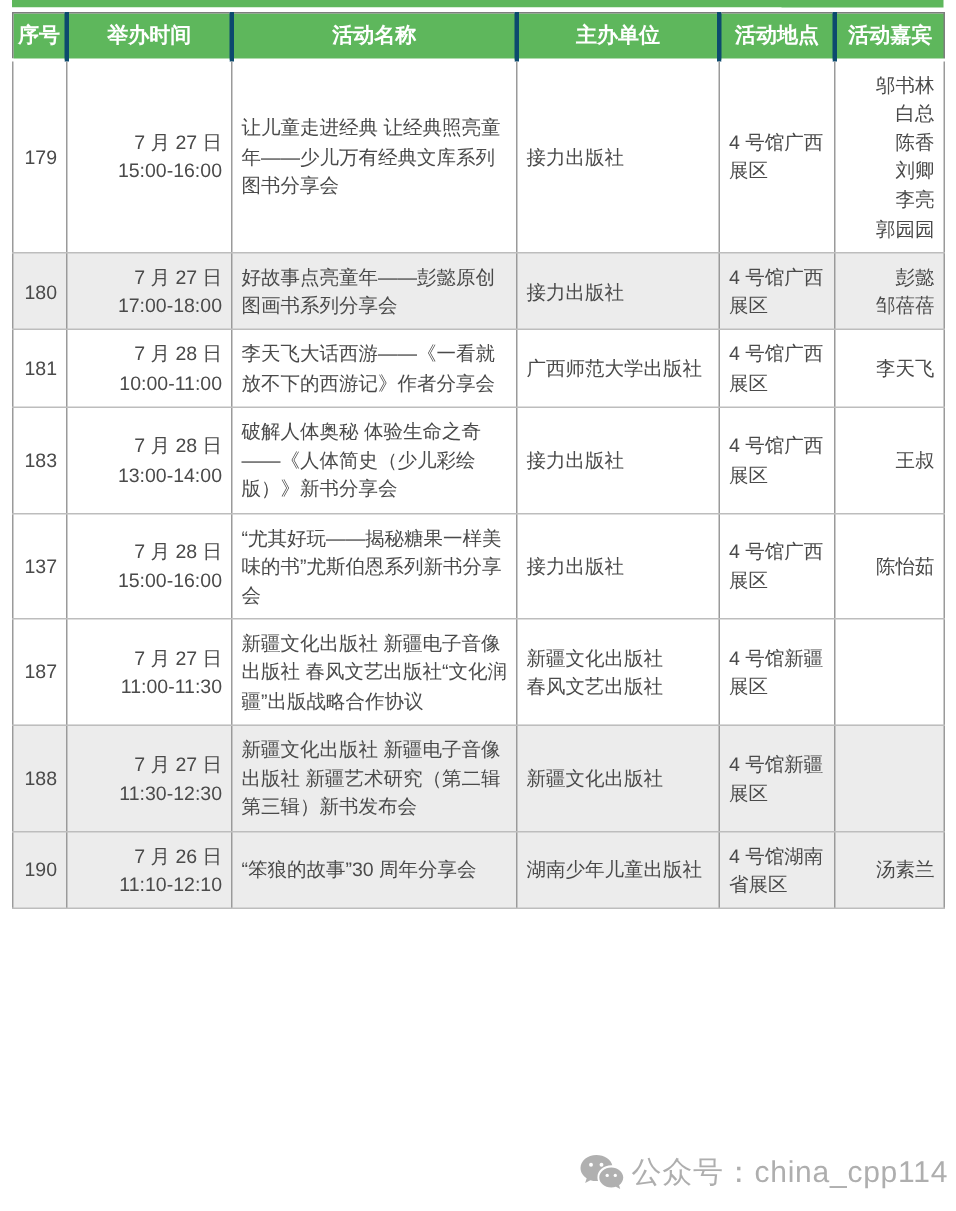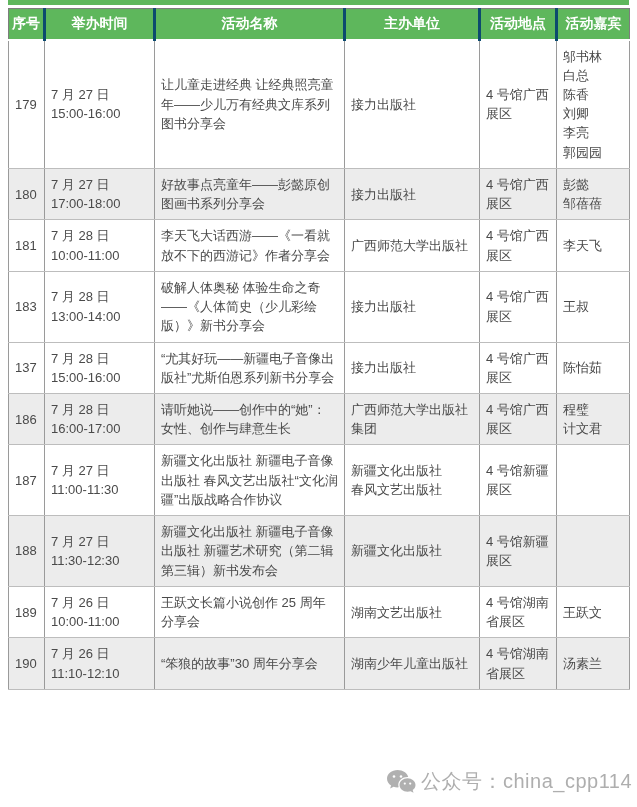--- a/index.html
+++ b/index.html
@@ -51,21 +51,21 @@
     border-bottom-color: #bdbdbd;
     font-size: 13px;
     color: #4a4a4a;
     line-height: 1.48;
     padding: 6px 6px;
     vertical-align: middle;
     background: #ffffff;
     word-break: break-all;
   }
   tbody tr.alt td { background: #ececec; }
-  td.c0, td.c1, td.c5 { text-align: left; }
+  td.c0, td.c1, td.c5 { text-align: right; }
   td.c2, td.c3, td.c4 { text-align: left; }
   td.c1, td.c3, td.c4, td.c5 { white-space: pre-line; }
 
   .watermark {
     position: absolute;
     left: 386px; top: 768px;
     display: flex; align-items: center; gap: 5px;
     color: rgba(125,125,125,0.62);
     font-size: 20px;
     letter-spacing: 0.5px;
@@ -146,36 +146,25 @@
           <td class="c2">破解人体奥秘 体验生命之奇——《人体简史（少儿彩绘版）》新书分享会</td>
           <td class="c3">接力出版社</td>
           <td class="c4">4 号馆广西
 展区</td>
           <td class="c5">王叔</td>
         </tr>
         <tr>
           <td class="c0">137</td>
           <td class="c1">7 月 28 日
 15:00-16:00</td>
-          <td class="c2">“尤其好玩——新疆电子音像出版社”尤斯伯恩系列新书分享会</td>
+          <td class="c2">“尤其好玩——揭秘糖果一样美味的书”尤斯伯恩系列新书分享会</td>
           <td class="c3">接力出版社</td>
           <td class="c4">4 号馆广西
 展区</td>
           <td class="c5">陈怡茹</td>
-        </tr>
-        <tr class="alt">
-          <td class="c0">186</td>
-          <td class="c1">7 月 28 日
-16:00-17:00</td>
-          <td class="c2">请听她说——创作中的“她”：女性、创作与肆意生长</td>
-          <td class="c3">广西师范大学出版社集团</td>
-          <td class="c4">4 号馆广西
-展区</td>
-          <td class="c5">程璧
-计文君</td>
         </tr>
         <tr>
           <td class="c0">187</td>
           <td class="c1">7 月 27 日
 11:00-11:30</td>
           <td class="c2">新疆文化出版社 新疆电子音像出版社 春风文艺出版社“文化润疆”出版战略合作协议</td>
           <td class="c3">新疆文化出版社
 春风文艺出版社</td>
           <td class="c4">4 号馆新疆
 展区</td>
@@ -183,30 +172,20 @@
         </tr>
         <tr class="alt">
           <td class="c0">188</td>
           <td class="c1">7 月 27 日
 11:30-12:30</td>
           <td class="c2">新疆文化出版社 新疆电子音像出版社 新疆艺术研究（第二辑第三辑）新书发布会</td>
           <td class="c3">新疆文化出版社</td>
           <td class="c4">4 号馆新疆
 展区</td>
           <td class="c5"></td>
-        </tr>
-        <tr>
-          <td class="c0">189</td>
-          <td class="c1">7 月 26 日
-10:00-11:00</td>
-          <td class="c2">王跃文长篇小说创作 25 周年分享会</td>
-          <td class="c3">湖南文艺出版社</td>
-          <td class="c4">4 号馆湖南
-省展区</td>
-          <td class="c5">王跃文</td>
         </tr>
         <tr class="alt">
           <td class="c0">190</td>
           <td class="c1">7 月 26 日
 11:10-12:10</td>
           <td class="c2">“笨狼的故事”30 周年分享会</td>
           <td class="c3">湖南少年儿童出版社</td>
           <td class="c4">4 号馆湖南
 省展区</td>
           <td class="c5">汤素兰</td>

